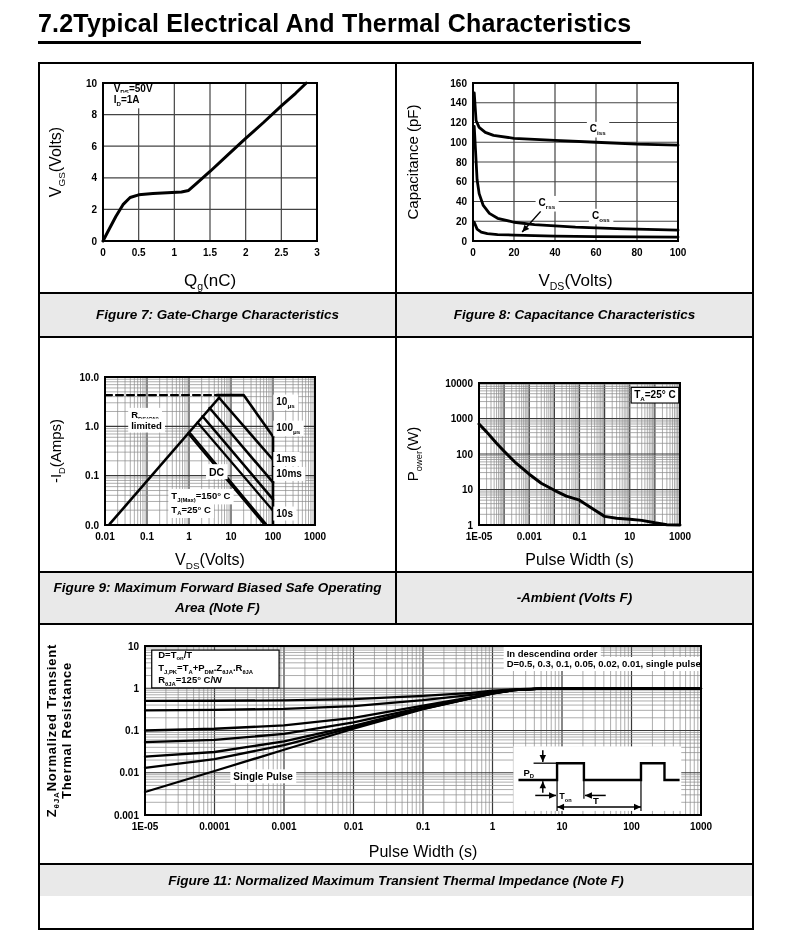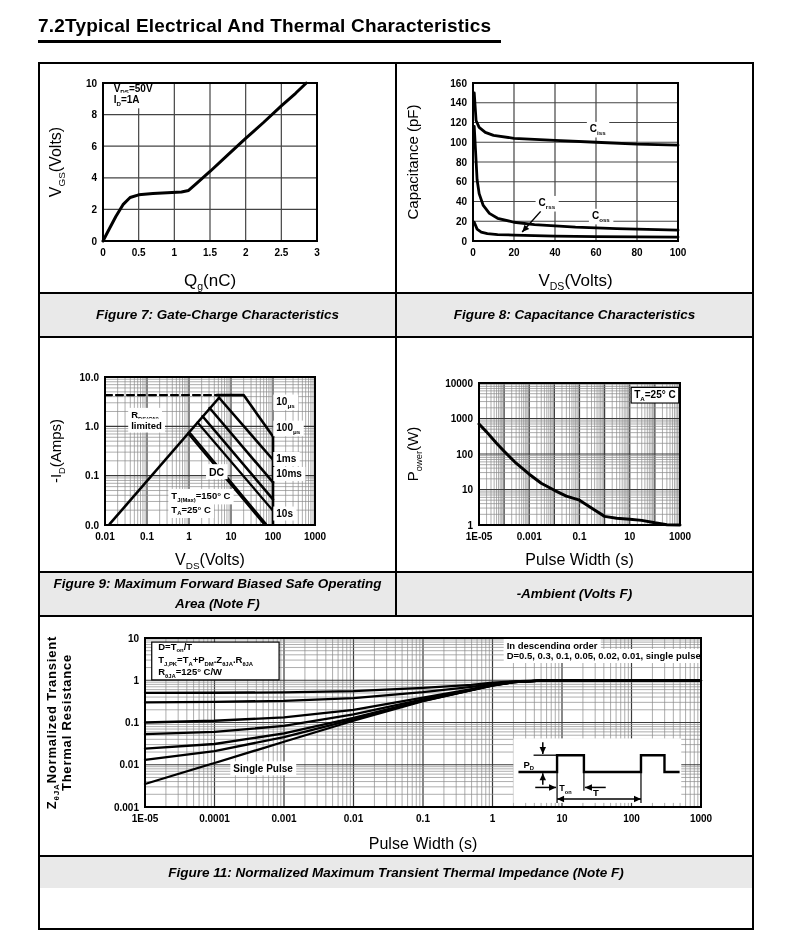--- a/index.html
+++ b/index.html
@@ -1,28 +1,28 @@
 <!DOCTYPE html>
 <html><head>
 <meta charset="utf-8">
 <style>
   html,body{margin:0;padding:0;}
   body{width:790px;height:940px;background:#fff;font-family:"Liberation Sans",sans-serif;color:#000;position:relative;}
-  .title{display:inline-block;margin:15px 0 0 38px;font-size:19px;font-weight:bold;letter-spacing:.2px;
+  .title{display:inline-block;margin:9px 0 0 38px;font-size:25px;font-weight:bold;letter-spacing:.2px;
          border-bottom:3px solid #000;padding:0 10px 3px 0;}
   .fig-table{position:absolute;left:38px;top:62px;width:716px;height:868px;border:2.5px solid #000;
              background:#fff;box-sizing:border-box;}
   .row{display:flex;box-sizing:border-box;border-bottom:2px solid #000;}
   .row:last-child{border-bottom:none;}
   .cell{flex:1;position:relative;box-sizing:border-box;overflow:hidden;display:flex;align-items:center;justify-content:center;}
   .cell + .cell{border-left:2px solid #000;}
   .r-chart1{height:230px;}
   .r-cap1{height:44px;}
   .r-chart2{height:235px;}
-  .r-cap2{height:44px;}
+  .r-cap2{height:52px;}
   .r-chart3{height:240px;}
   .r-cap3{height:31px;}
   .caption-cell{background:#e9e9e9;flex-direction:column;font-weight:bold;font-size:13.5px;line-height:1.45;text-align:center;font-style:italic;}
   svg{display:block;}
 </style>
 </head>
 <body>
 
 <div>
   <div class="title">7.2Typical Electrical And Thermal Characteristics</div>

